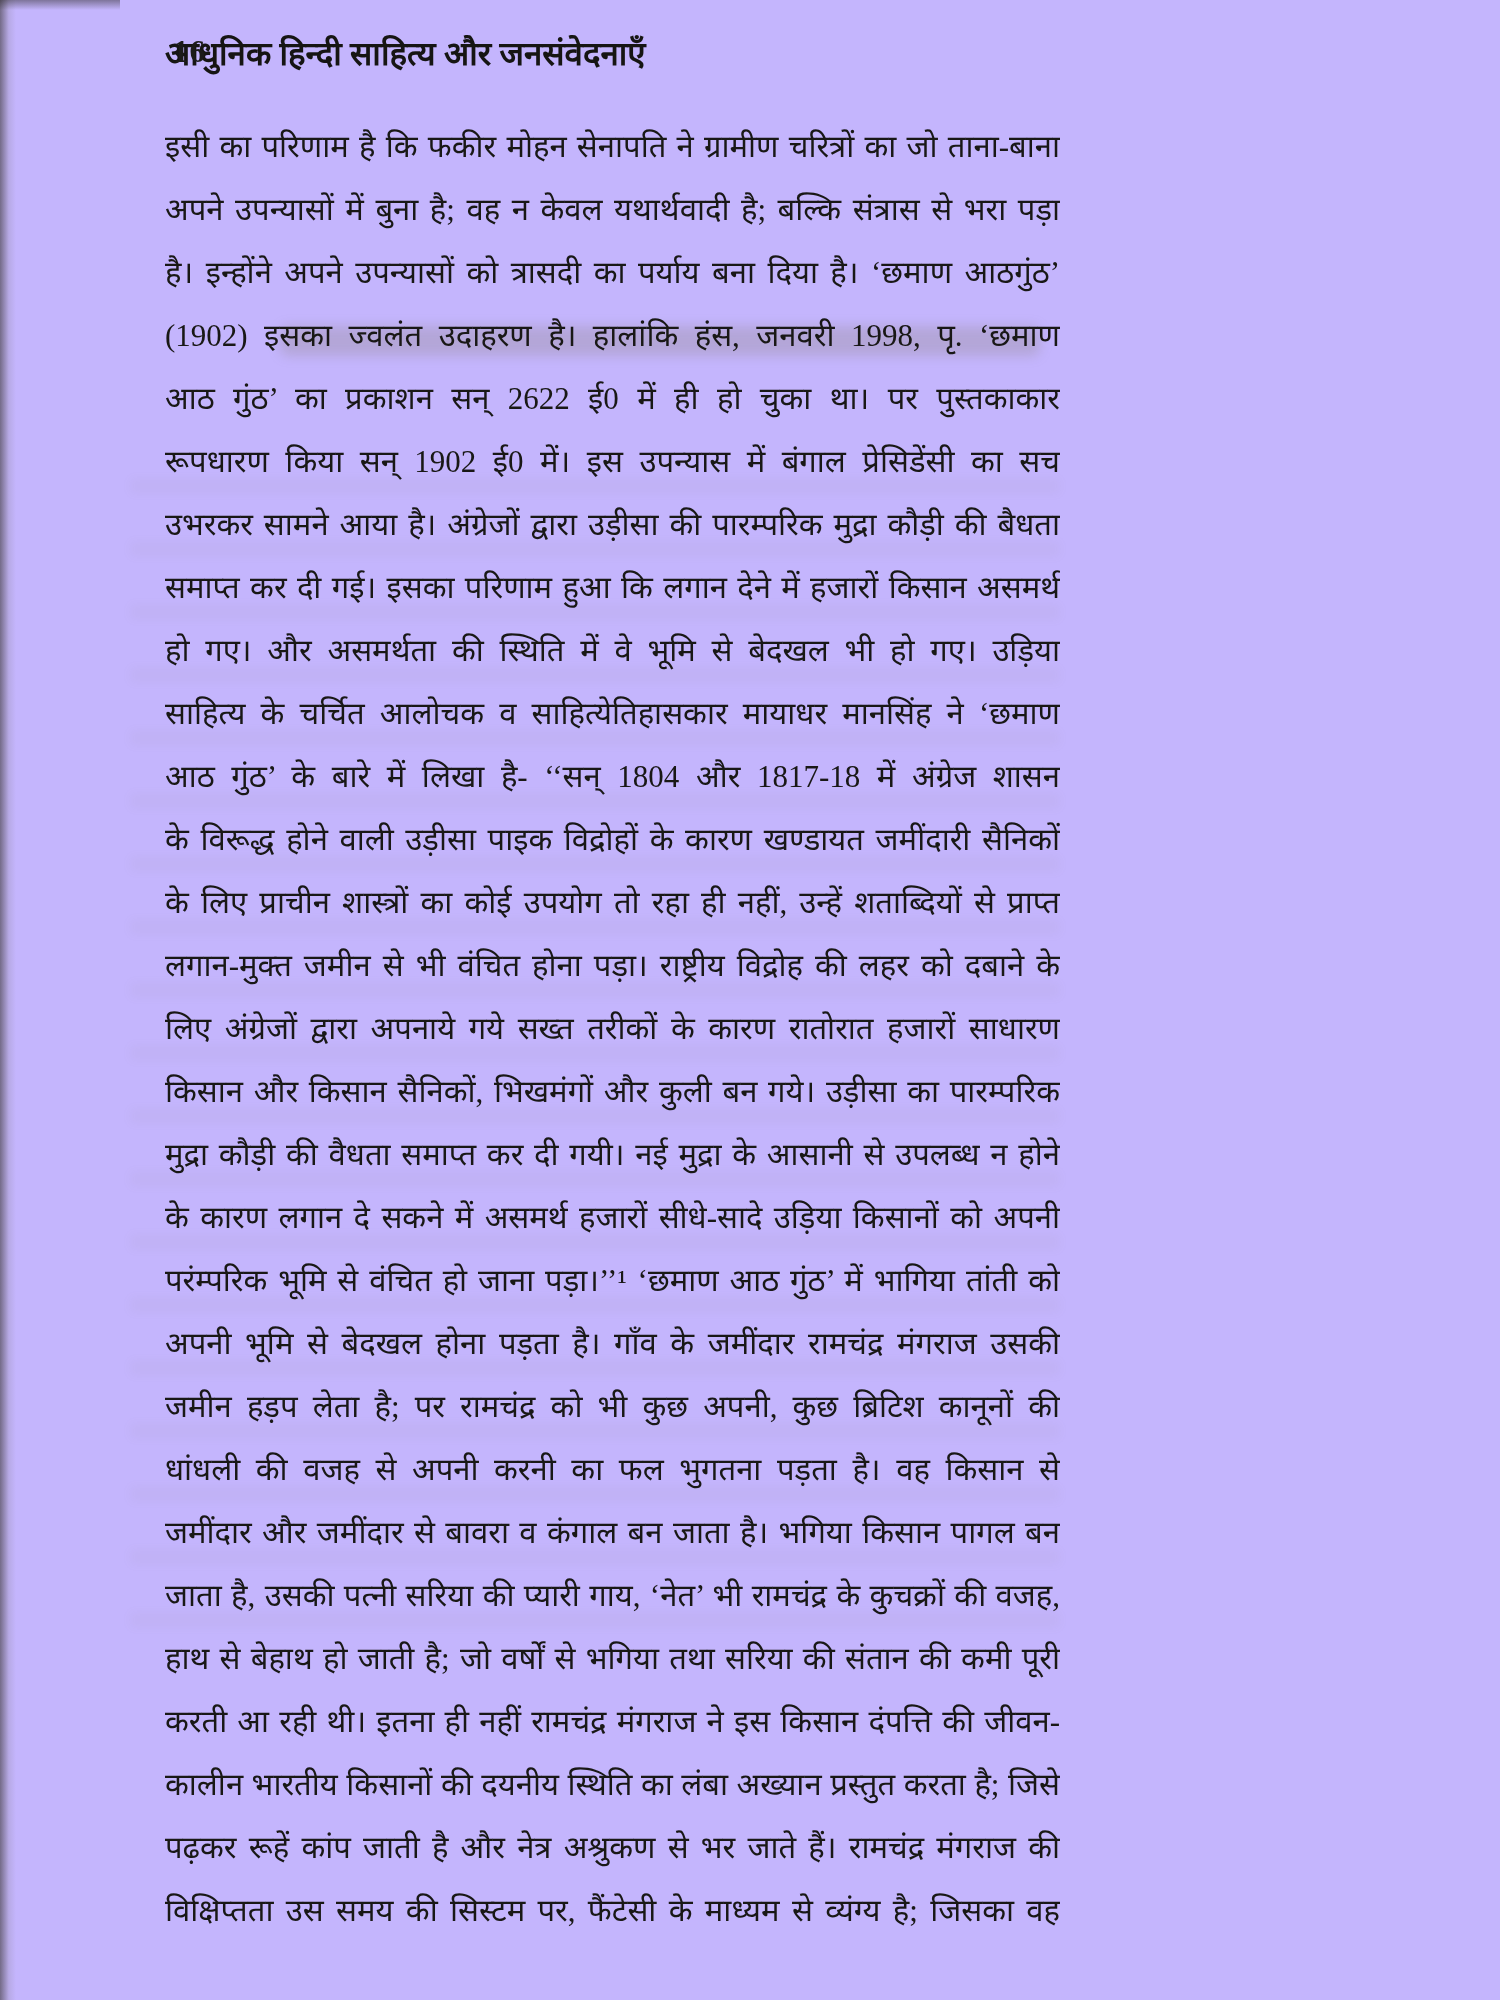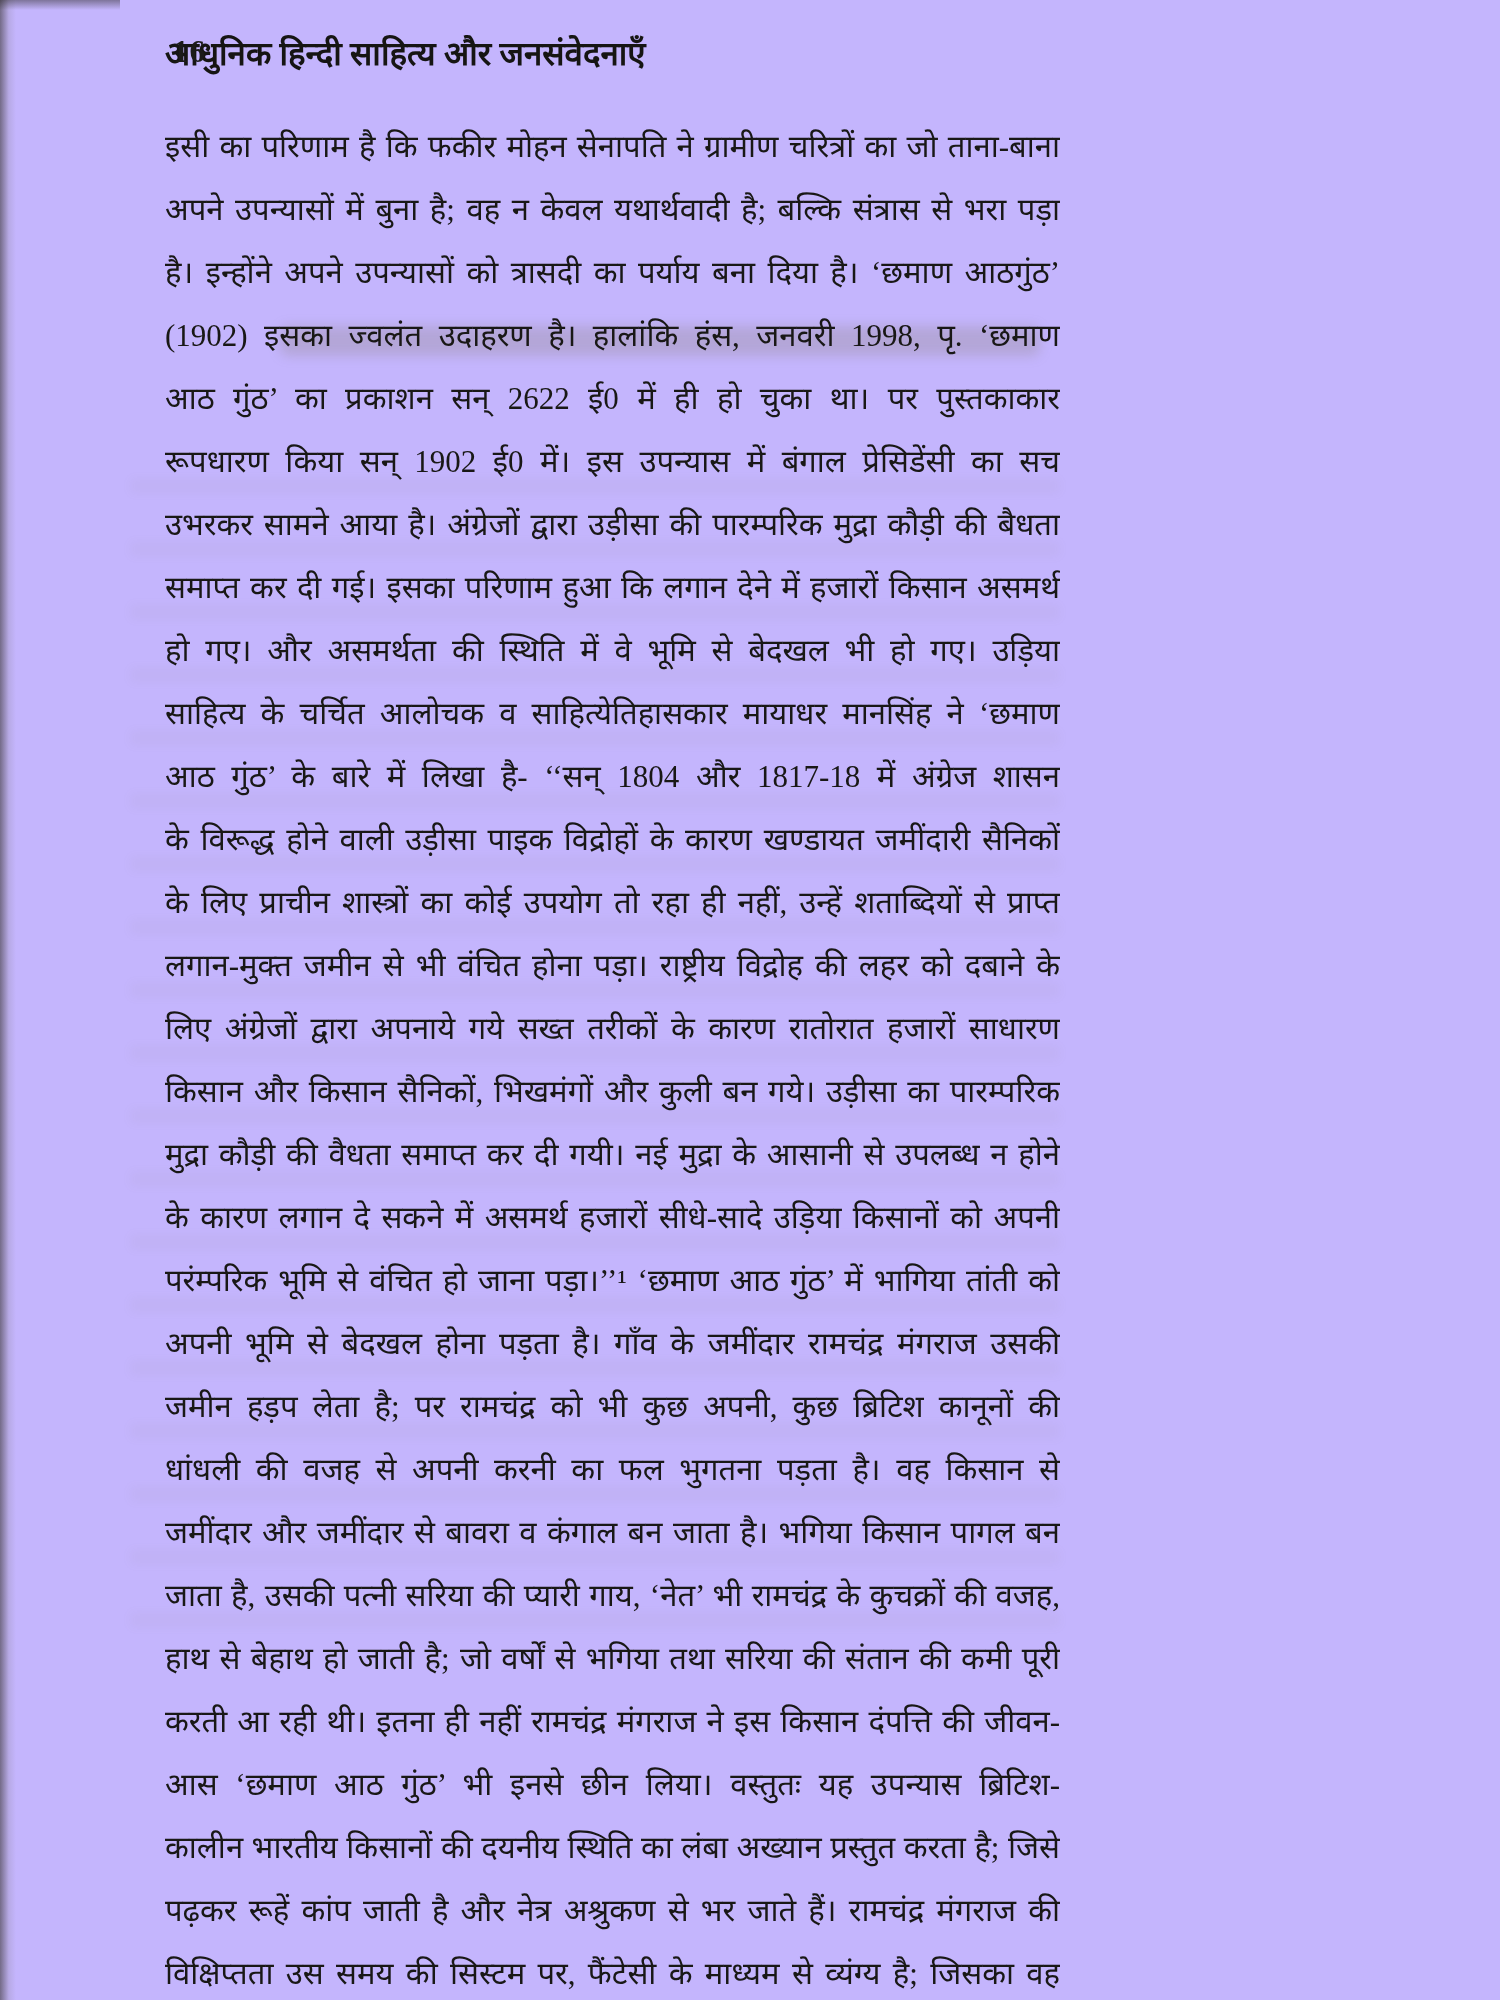--- a/index.html
+++ b/index.html
@@ -130,21 +130,20 @@
       <div class="line">मुद्रा कौड़ी की वैधता समाप्त कर दी गयी। नई मुद्रा के आसानी से उपलब्ध न होने</div>
       <div class="line">के कारण लगान दे सकने में असमर्थ हजारों सीधे-सादे उड़िया किसानों को अपनी</div>
       <div class="line">परंम्परिक भूमि से वंचित हो जाना पड़ा।’’¹ ‘छमाण आठ गुंठ’ में भागिया तांती को</div>
       <div class="line">अपनी भूमि से बेदखल होना पड़ता है। गाँव के जमींदार रामचंद्र मंगराज उसकी</div>
       <div class="line">जमीन हड़प लेता है; पर रामचंद्र को भी कुछ अपनी, कुछ ब्रिटिश कानूनों की</div>
       <div class="line">धांधली की वजह से अपनी करनी का फल भुगतना पड़ता है। वह किसान से</div>
       <div class="line">जमींदार और जमींदार से बावरा व कंगाल बन जाता है। भगिया किसान पागल बन</div>
       <div class="line">जाता है, उसकी पत्नी सरिया की प्यारी गाय, ‘नेत’ भी रामचंद्र के कुचक्रों की वजह,</div>
       <div class="line">हाथ से बेहाथ हो जाती है; जो वर्षों से भगिया तथा सरिया की संतान की कमी पूरी</div>
       <div class="line">करती आ रही थी। इतना ही नहीं रामचंद्र मंगराज ने इस किसान दंपत्ति की जीवन-</div>
-      <div class="line">आस ‘छमाण आठ गुंठ’ भी इनसे छीन लिया। वस्तुतः यह उपन्यास ब्रिटिश-</div>
       <div class="line">कालीन भारतीय किसानों की दयनीय स्थिति का लंबा अख्यान प्रस्तुत करता है; जिसे</div>
       <div class="line">पढ़कर रूहें कांप जाती है और नेत्र अश्रुकण से भर जाते हैं। रामचंद्र मंगराज की</div>
       <div class="line">विक्षिप्तता उस समय की सिस्टम पर, फैंटेसी के माध्यम से व्यंग्य है; जिसका वह</div>
     </div>
 
   <div class="edge-left"></div>
   <div class="edge-top-left"></div>
 
 </div>
 

